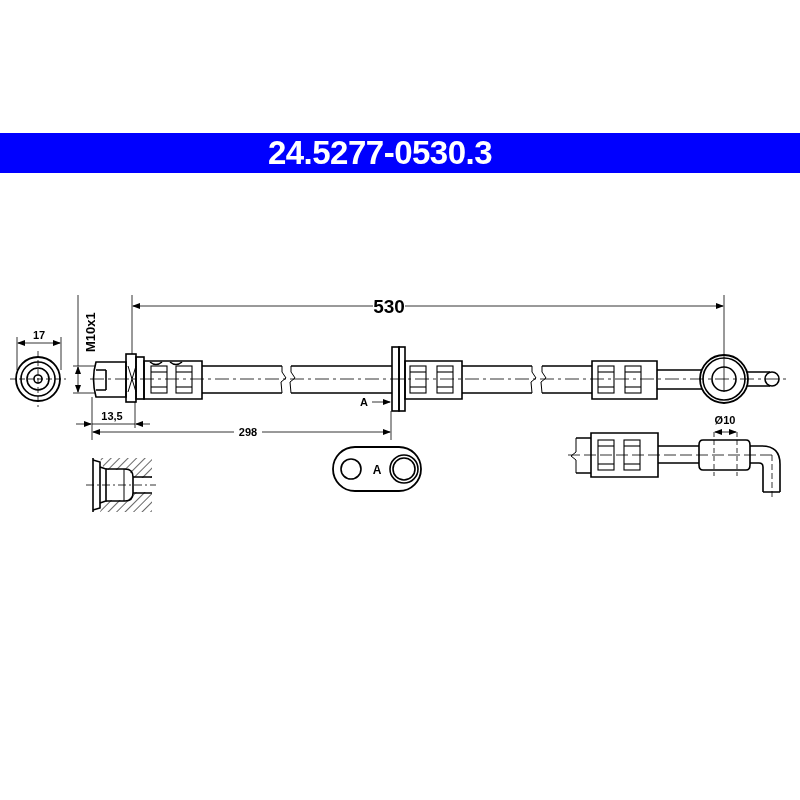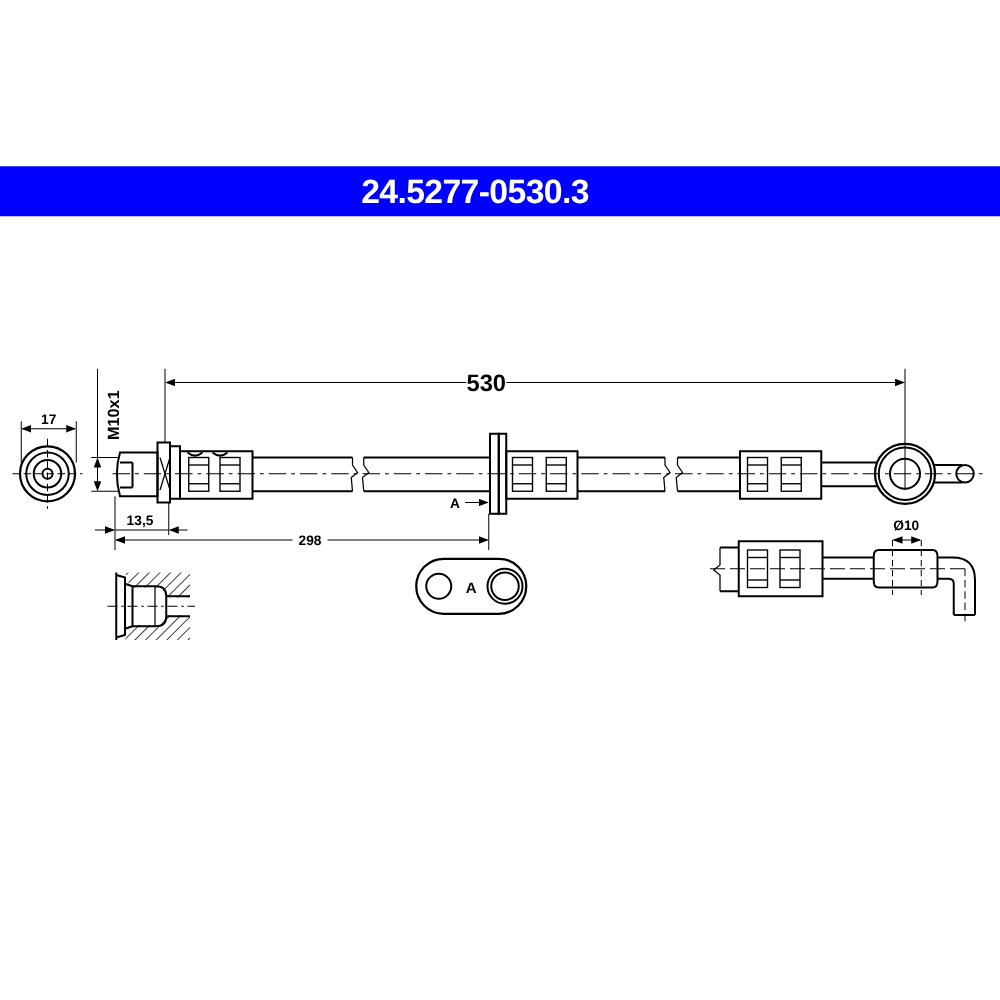--- a/index.html
+++ b/index.html
@@ -1,20 +1,20 @@
 <!DOCTYPE html>
 <html><head>
   <meta charset="utf-8">
   <style>
     html, body { margin: 0; padding: 0; background: #ffffff; }
     body { width: 800px; height: 800px; position: relative; overflow: hidden;
            font-family: "Liberation Sans", sans-serif; }
     .banner { position: absolute; left: 0; top: 133px; width: 800px; height: 40px;
               background: #0000ff; display: flex; align-items: center; justify-content: center; }
-    .banner span { color: #ffffff; font-weight: bold; font-size: 27px; letter-spacing: -0.5px;
+    .banner span { color: #ffffff; font-weight: bold; font-size: 33px; letter-spacing: -0.5px;
                    font-family: "Liberation Sans", sans-serif; }
     .banner .gap { display: inline-block; width: 40px; }
     svg { position: absolute; left: 0; top: 0; }
     .t { font-family: "Liberation Sans", sans-serif; font-weight: bold; fill: #000; }
   </style>
 </head>
 <body>
 
 <div class="banner">
   <span>24.5277-0530.3</span>

